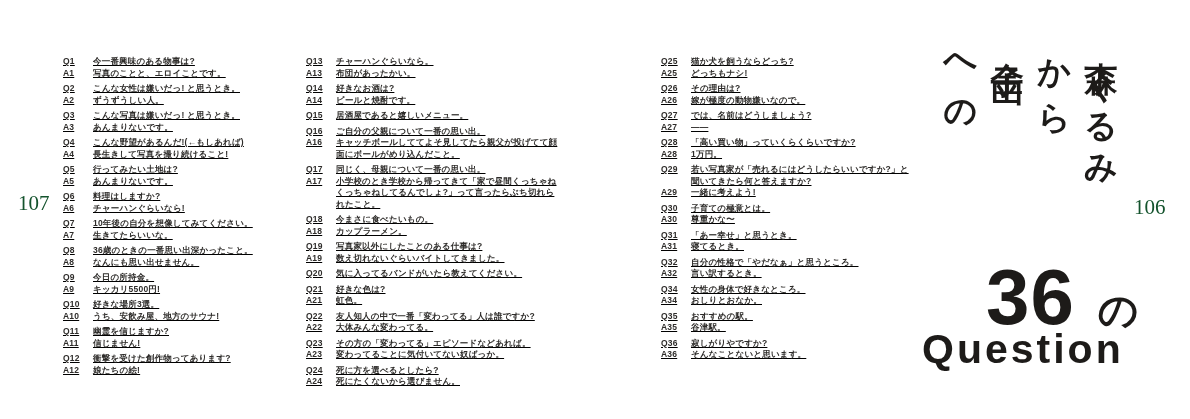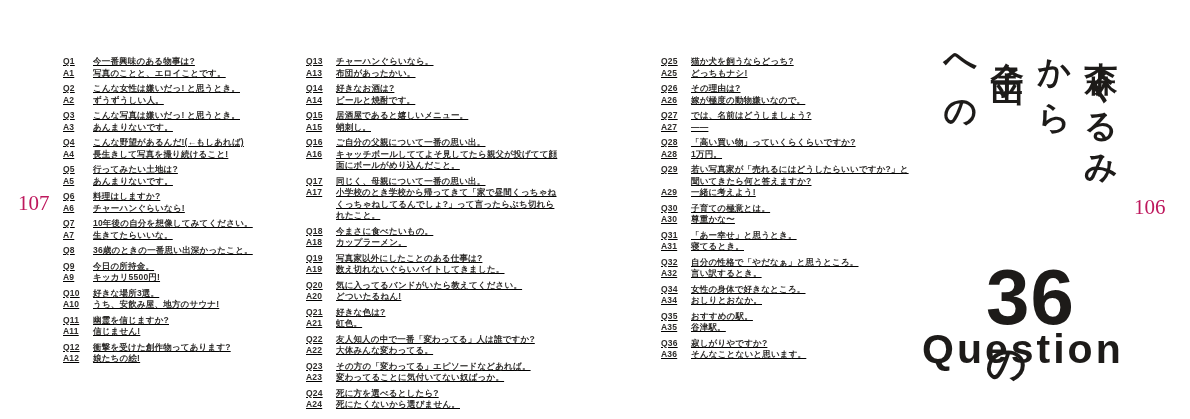--- a/index.html
+++ b/index.html
@@ -24,42 +24,42 @@
     color:#2e2c2a;
     letter-spacing:0.2px;
   }
   .lbl{flex:0 0 30px;}
   .txt{flex:1;}
   
   .pagenum{
     position:absolute;
     font-family:"Liberation Serif","DejaVu Serif",serif;
     font-size:21px;
-    color:#be185d;
+    color:#14532d;
   }
   #pn-left{left:18px;top:191px;}
   #pn-right{left:1134px;top:195px;}
   
   .v-title{
     position:absolute;
     top:36px;right:66px;
     writing-mode:vertical-rl;
     text-orientation:upright;
     font-weight:700;
     font-size:33px;
     line-height:1.42;
     letter-spacing:5px;
     color:#1d1b19;
     white-space:nowrap;
   }
   .t36{
     position:absolute;
     left:986px;top:258px;
-    display:flex;align-items:baseline;gap:7px;
-    font-weight:700;color:#1d1b19;flex-direction:column;
+    display:flex;align-items:baseline;gap:23px;
+    font-weight:700;color:#1d1b19;
   }
   .t36 .big{font-size:78px;line-height:1;letter-spacing:1px;}
   .t36 .no{font-size:40px;line-height:1;}
   .tq{
     position:absolute;
     left:922px;top:329px;
     font-size:41px;
     font-weight:700;
     letter-spacing:3px;
     color:#1d1b19;
@@ -143,20 +143,24 @@
       <div class="line">
           <span class="lbl">A7</span>
           <span class="txt">生きてたらいいな。</span>
         </div>
     </div>
     <div class="qa">
       <div class="line">
           <span class="lbl">Q8</span>
           <span class="txt">36歳のときの一番思い出深かったこと。</span>
         </div>
+      <div class="line">
+          <span class="lbl">A8</span>
+          <span class="txt">なんにも思い出せません。</span>
+        </div>
     </div>
     <div class="qa">
       <div class="line">
           <span class="lbl">Q9</span>
           <span class="txt">今日の所持金。</span>
         </div>
       <div class="line">
           <span class="lbl">A9</span>
           <span class="txt">キッカリ5500円!</span>
         </div>
@@ -212,24 +216,20 @@
       <div class="line">
           <span class="lbl">A14</span>
           <span class="txt">ビールと焼酎です。</span>
         </div>
     </div>
     <div class="qa">
       <div class="line">
           <span class="lbl">Q15</span>
           <span class="txt">居酒屋であると嬉しいメニュー。</span>
         </div>
-      <div class="line">
-          <span class="lbl">A15</span>
-          <span class="txt">蛸刺し。</span>
-        </div>
     </div>
     <div class="qa">
       <div class="line">
           <span class="lbl">Q16</span>
           <span class="txt">ご自分の父親について一番の思い出。</span>
         </div>
       <div class="line">
           <span class="lbl">A16</span>
           <span class="txt">キャッチボールしててよそ見してたら親父が投げてて顔面にボールがめり込んだこと。</span>
         </div>
@@ -261,24 +261,20 @@
         </div>
       <div class="line">
           <span class="lbl">A19</span>
           <span class="txt">数え切れないぐらいバイトしてきました。</span>
         </div>
     </div>
     <div class="qa">
       <div class="line">
           <span class="lbl">Q20</span>
           <span class="txt">気に入ってるバンドがいたら教えてください。</span>
-        </div>
-      <div class="line">
-          <span class="lbl">A20</span>
-          <span class="txt">どついたるねん!</span>
         </div>
     </div>
     <div class="qa">
       <div class="line">
           <span class="lbl">Q21</span>
           <span class="txt">好きな色は?</span>
         </div>
       <div class="line">
           <span class="lbl">A21</span>
           <span class="txt">虹色。</span>

